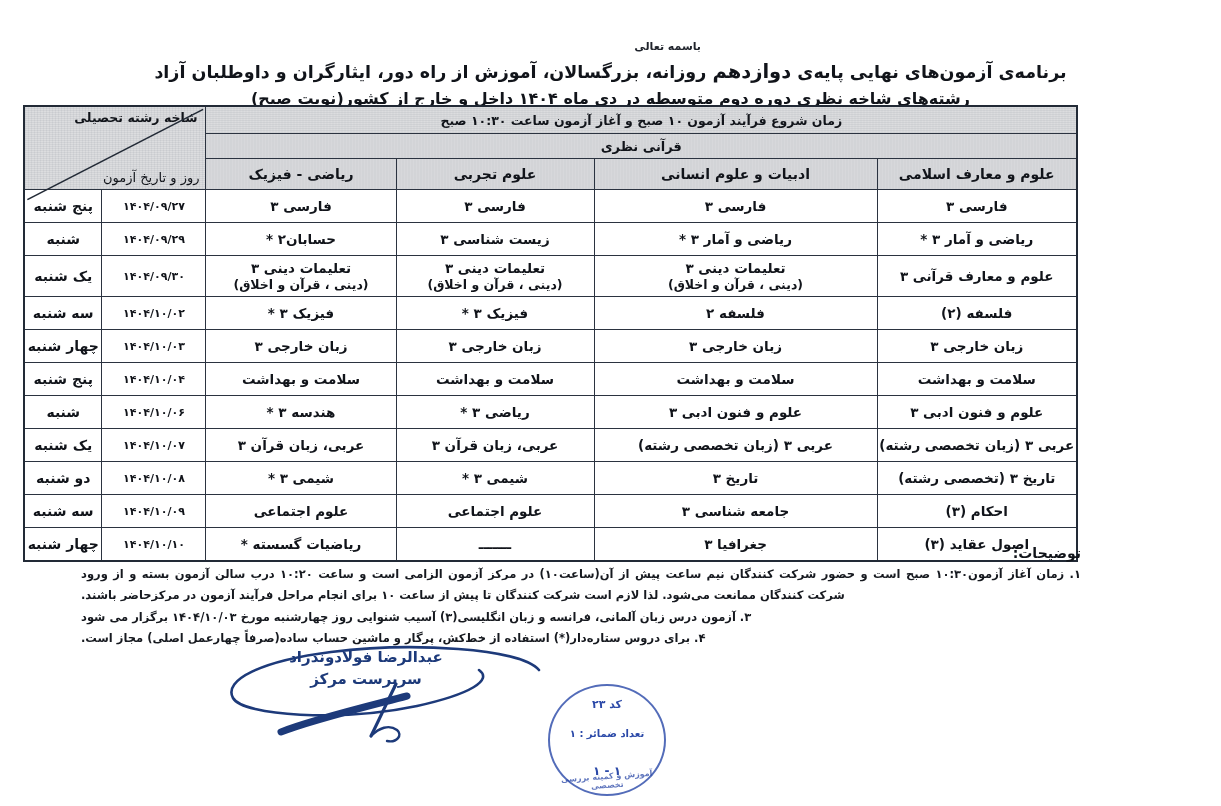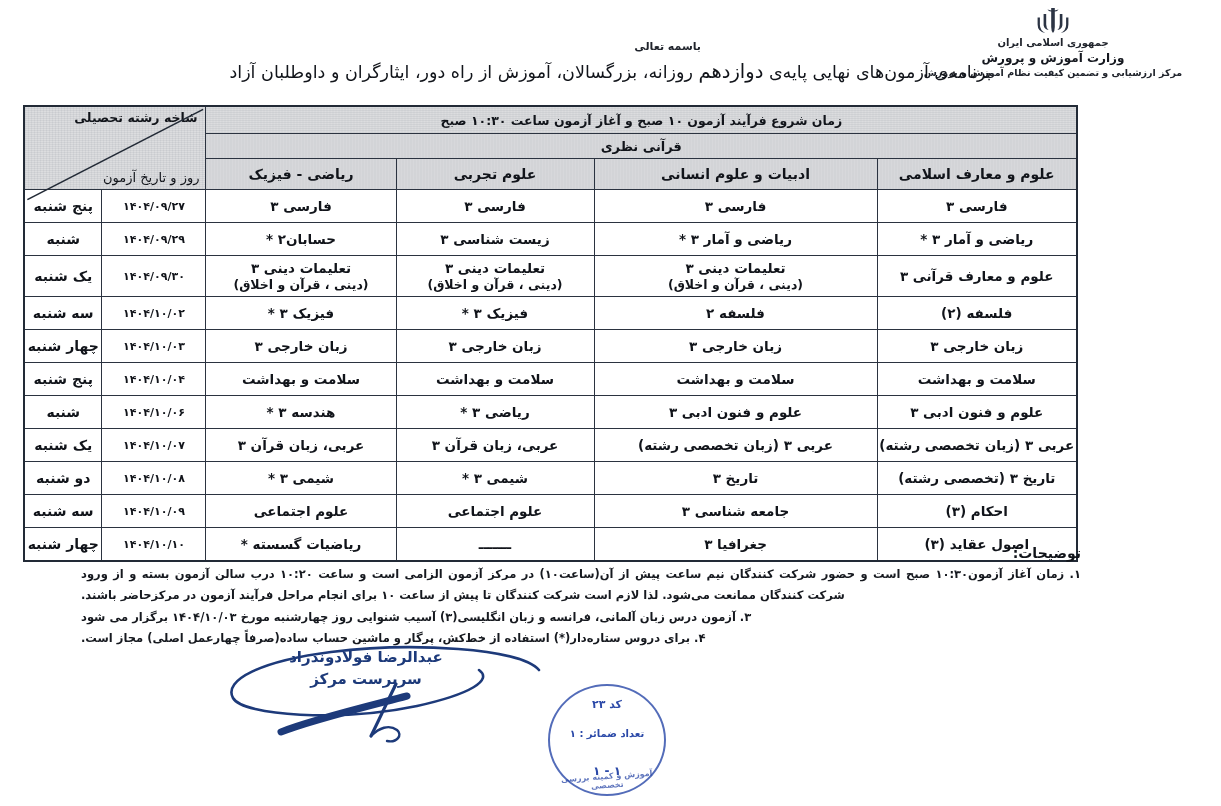--- a/index.html
+++ b/index.html
@@ -33,21 +33,21 @@
     position:absolute; top:40px; right:520px;
     font-size:11px; font-weight:bold; color:#20242c;
   }
 
   
   .title-block{
     position:absolute; top:58px; left:0; right:0;
     text-align:center;
   }
   .title1{
-    font-size:17.5px; font-weight:normal; color:#11141a;
+    font-size:17.5px; font-weight:bold; color:#11141a;
     letter-spacing:0px; line-height:1.45;
   }
   .title1 .big{font-size:19.5px;}
   .title2{
     font-size:16px; font-weight:bold; color:#11141a;
     line-height:1.5; margin-top:1px;
   }
 
   
   .tbl-wrap{position:absolute; top:105px; right:143px; width:935px;}
@@ -138,45 +138,33 @@
   .stamp .s4{
     position:absolute;bottom:6px;left:0;right:0;text-align:center;
     font-size:8px;font-weight:bold;opacity:.75;transform:rotate(-4deg);
   }
 </style>
 </head>
 <body>
 
 <div class="page">
 
-  <div class="letterhead">
-    <div class="emblem">
-      <svg width="46" height="30" viewBox="0 0 46 30" aria-hidden="true">
-        <g fill="#2c3444">
-          <path d="M21.2 2 h3.6 v19 q0 4-1.8 6 -1.8-2 -1.8-6 z"></path>
-          <path d="M13.6 8 h2.6 v10.5 q0 3.5 2.4 5.6 -4.2-.6 -5-4.8z"></path>
-          <path d="M29.8 8 h2.6 v11.3 q-.8 4.2 -5 4.8 2.4-2.1 2.4-5.6z"></path>
-          <path d="M7.6 11.5 h2.3 v7.3 q0 5.6 5.4 8.2 -7.7-1.4 -7.7-8.6z"></path>
-          <path d="M36.1 11.5 h2.3 v6.9 q0 7.2 -7.7 8.6 5.4-2.6 5.4-8.2z"></path>
-          <path d="M17.5 3.6 q2.9 1 5.5 1 2.6 0 5.5-1 -1.4 2.2 -5.5 2.2 -4.1 0 -5.5-2.2z"></path>
-        </g>
-      </svg>
-    </div>
-    <div class="lh1">جمهوری اسلامی ایران</div>
-    <div class="lh2">وزارت آموزش و پرورش</div>
-    <div class="lh3">مرکز ارزشیابی و تضمین کیفیت نظام آموزش و پرورش</div>
-  </div>
 
   <div class="basmeh">باسمه تعالی</div>
 
   <div class="title-block">
     <div class="title1">
       <span>برنامه‌ی آزمون‌های نهایی پایه‌ی</span>
       <span class="big">دوازدهم</span>
       <span>روزانه، بزرگسالان، آموزش از راه دور، ایثارگران و داوطلبان آزاد</span>
+    </div>
+    <div class="title2">
+      <span>رشته‌های شاخه نظری دوره دوم متوسطه در</span>
+      <span class="big">دی ماه ۱۴۰۴</span>
+      <span>داخل و خارج از کشور(نوبت صبح)</span>
     </div>
   </div>
 
   <div class="tbl-wrap">
     <table class="sched outer">
       <colgroup>
         <col class="col-a">
           <col class="col-b">
           <col class="col-c">
           <col class="col-d">

